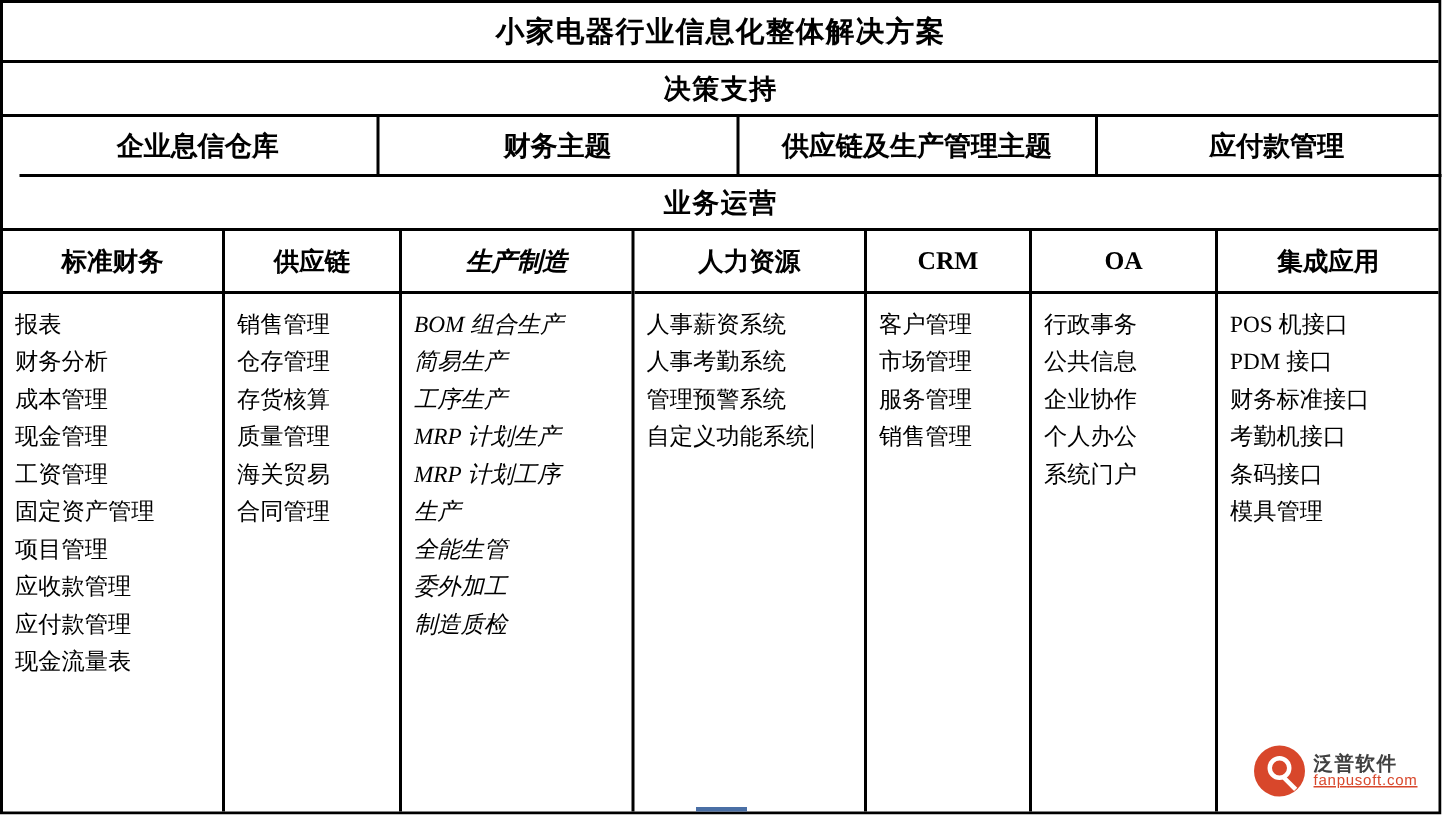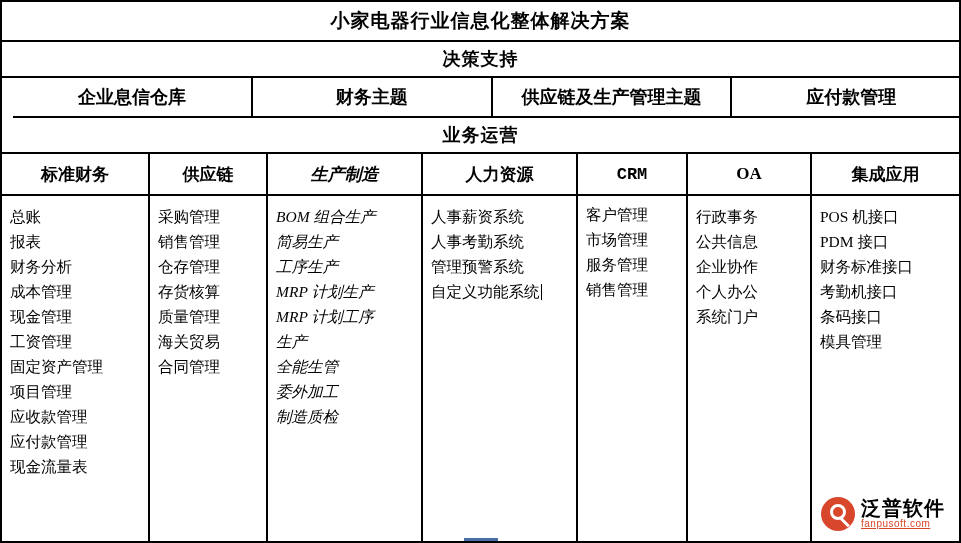--- a/index.html
+++ b/index.html
@@ -99,21 +99,21 @@
   .item {
     font-size: 15.5px;
     line-height: 25px;
     white-space: nowrap;
   }
   
   .c0 { width: 148px; }
   .c1 { width: 118px; }
   .c2 { width: 155px; font-style: italic; }
   .c3 { width: 155px; }
-  .c4 { width: 110px; font-family: Liberation Mono, monospace; }
+  .c4 { width: 110px; }
   .c5 { width: 124px; }
   .c6 { flex: 1 1 auto; }
 
   .cursor {
     display: inline-block;
     width: 1px;
     height: 16px;
     background: #000;
     vertical-align: -3px;
     margin-left: 1px;
@@ -150,23 +150,23 @@
     position: absolute;
     left: 20px; top: 20px;
     width: 11px; height: 3px;
     background: #fff;
     transform: rotate(45deg);
     transform-origin: left center;
   }
   .wm-text { line-height: 1.05; }
   .wm-cn {
     font-family: "Liberation Sans", sans-serif;
-    font-size: 20px;
+    font-size: 13px;
     font-weight: bold;
-    color: #000000;
+    color: #404040;
     letter-spacing: 1px;
   }
   .wm-en {
     font-family: "Liberation Sans", sans-serif;
     font-size: 10px;
     color: #d8472b;
     letter-spacing: 0.5px;
     text-decoration: underline;
   }
   .scroll-hint {
@@ -195,38 +195,36 @@
     <div class="theme-cell">应付款管理</div>
   </div>
 
   <div class="band band-sub">业务运营</div>
 
   <div class="cols">
 
     <div class="col c0">
       <div class="col-head">标准财务</div>
       <div class="col-body">
-        <div class="item">总账</div>
         <div class="item">报表</div>
         <div class="item">财务分析</div>
         <div class="item">成本管理</div>
         <div class="item">现金管理</div>
         <div class="item">工资管理</div>
         <div class="item">固定资产管理</div>
         <div class="item">项目管理</div>
         <div class="item">应收款管理</div>
         <div class="item">应付款管理</div>
         <div class="item">现金流量表</div>
       </div>
     </div>
 
     <div class="col c1">
       <div class="col-head">供应链</div>
       <div class="col-body">
-        <div class="item">采购管理</div>
         <div class="item">销售管理</div>
         <div class="item">仓存管理</div>
         <div class="item">存货核算</div>
         <div class="item">质量管理</div>
         <div class="item">海关贸易</div>
         <div class="item">合同管理</div>
       </div>
     </div>
 
     <div class="col c2">

